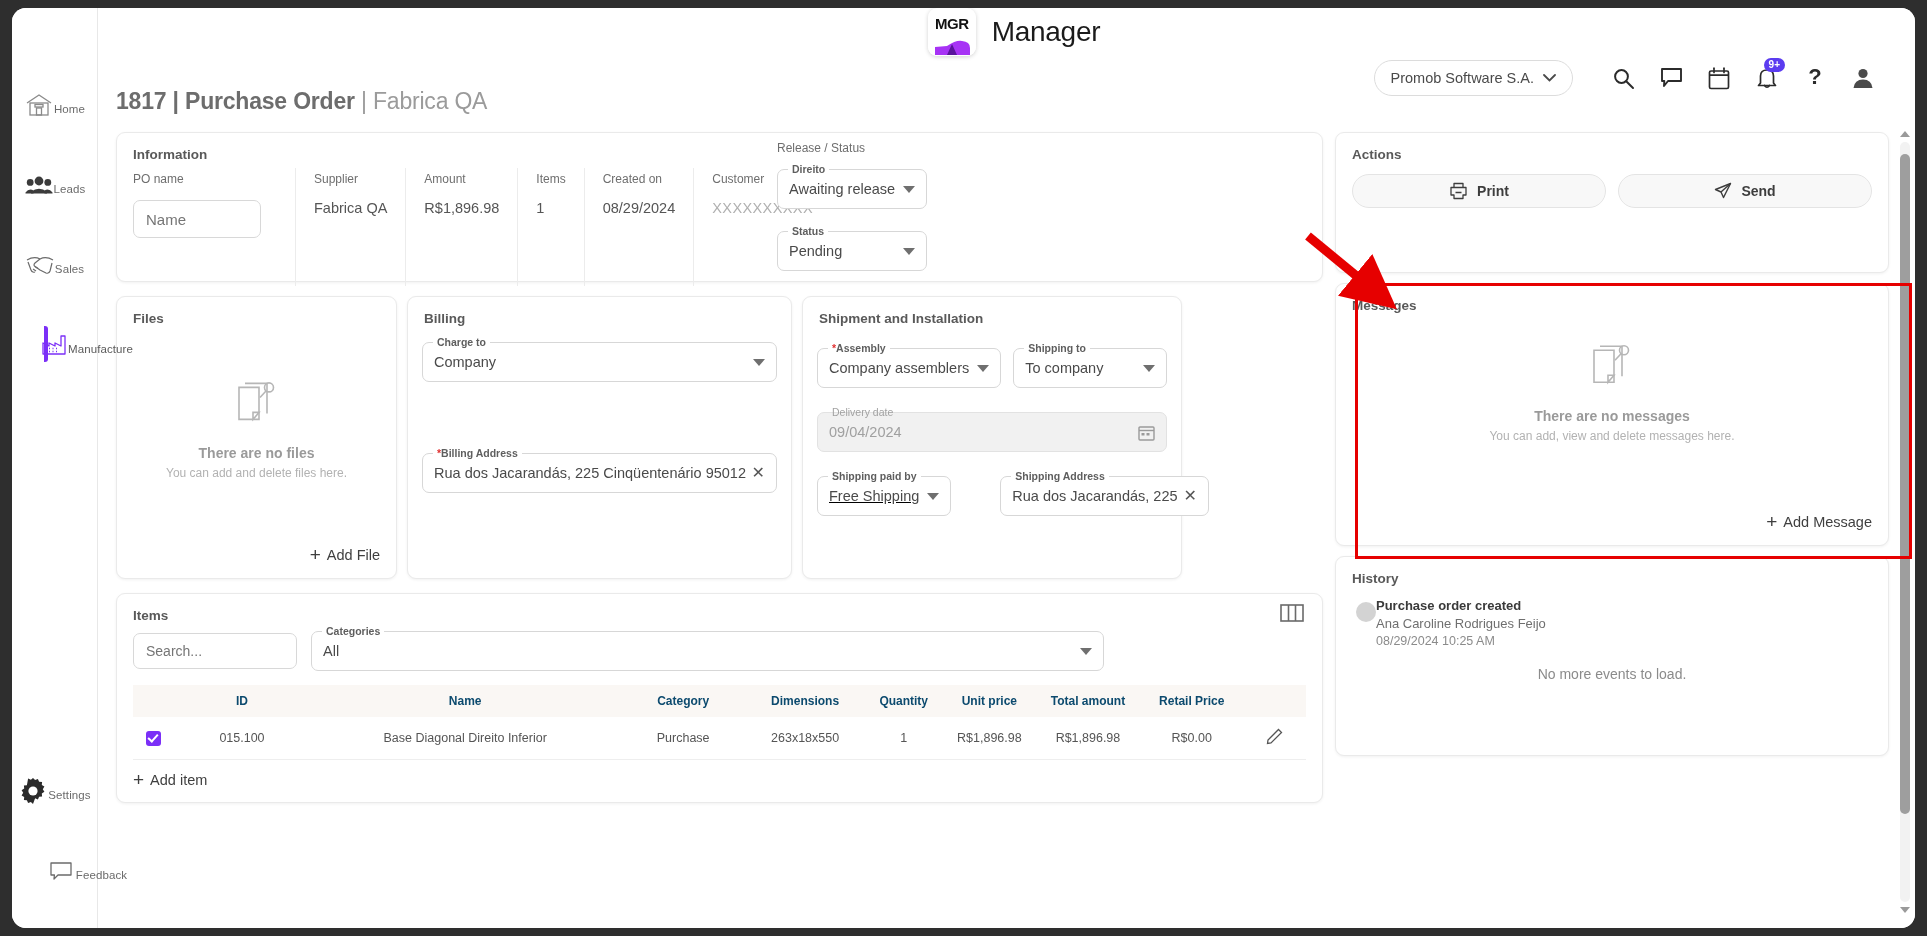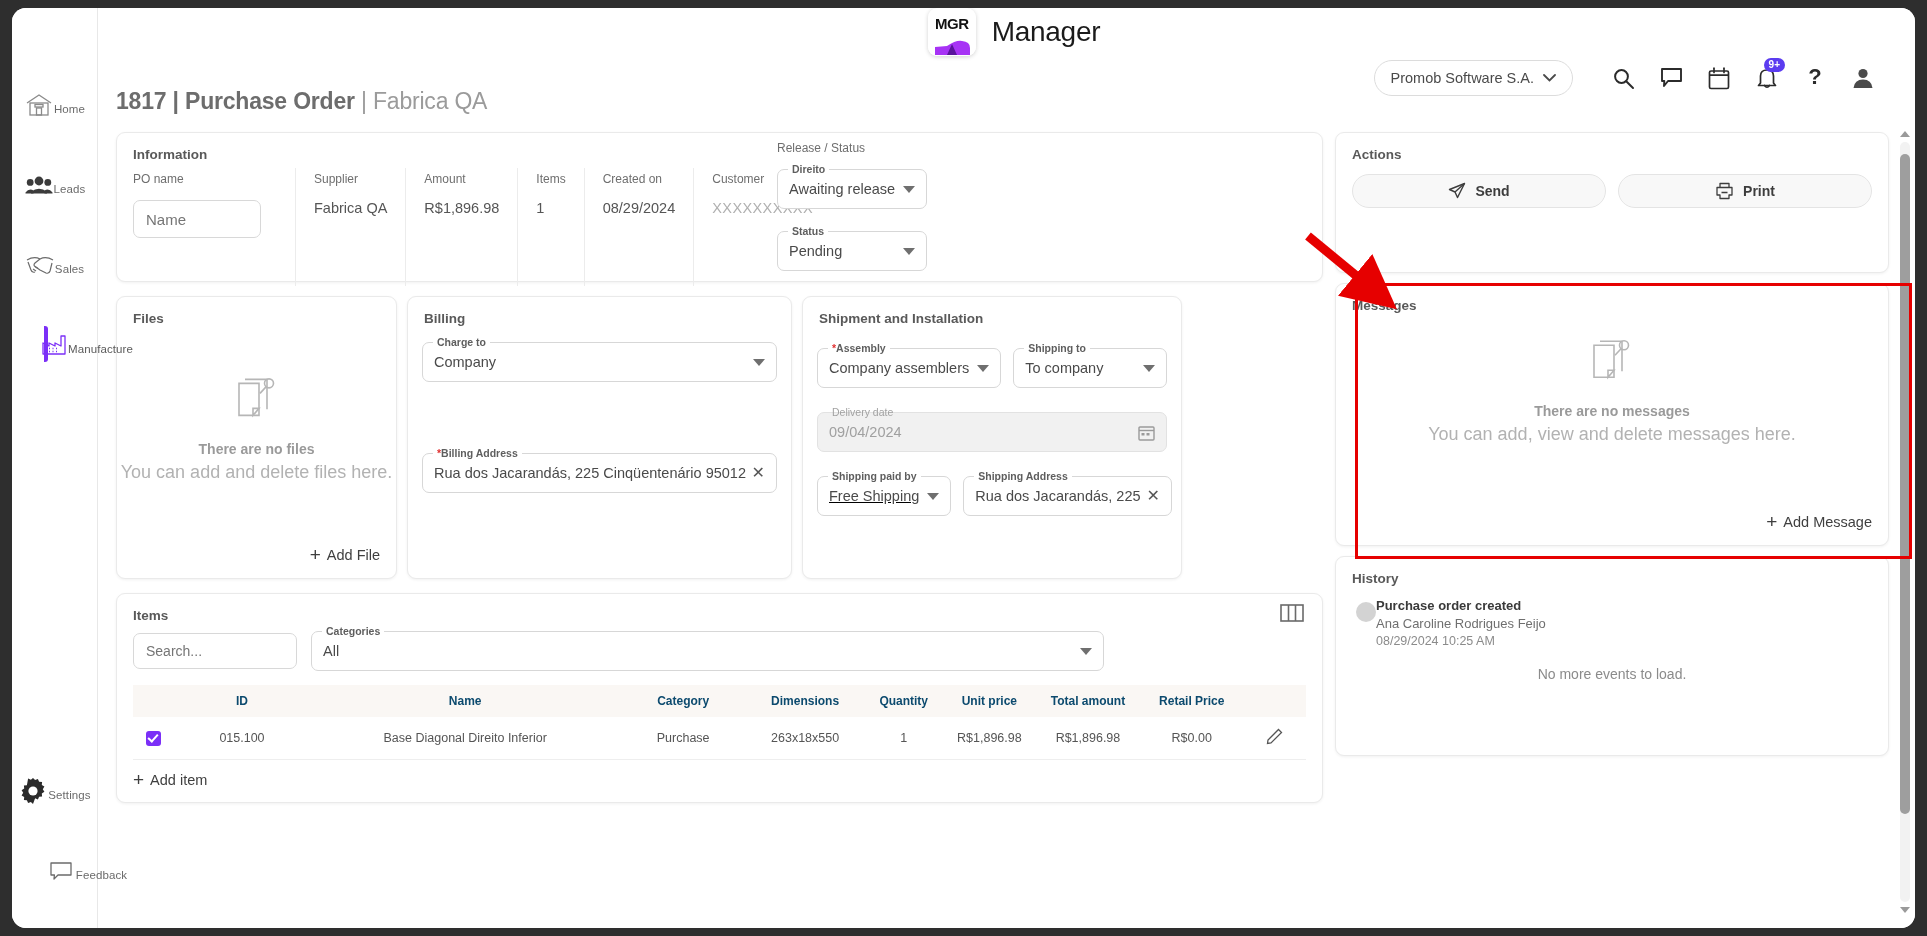--- a/index.html
+++ b/index.html
@@ -205,21 +205,21 @@
   .panel.files { width: 281px; }
   .panel.billing { width: 385px; }
   .panel.ship { width: 380px; }
 
   .empty-wrap {
     position: absolute; left: 0; right: 0; top: 50%;
     transform: translateY(-58%);
     text-align: center;
   }
   .empty-title { font-size: 14px; font-weight: bold; color: #9a9a9a; margin-top: 14px; }
-  .empty-sub { font-size: 18px; color: #b2b2b2; margin-top: 5px; }
+  .empty-sub { font-size: 12px; color: #b2b2b2; margin-top: 5px; }
   .addlink {
     position: absolute; right: 16px; bottom: 14px;
     display: flex; align-items: center; gap: 6px;
     font-size: 14.5px; color: #3f3f3f; cursor: pointer;
   }
   .plus { font-size: 19px; line-height: 1; color: #3f3f3f; font-weight: 300; }
 
   
   .items-card { margin-top: 14px; height: 210px; position: relative; overflow: hidden; }
   .items-tools { display: flex; align-items: center; gap: 14px; padding: 8px 16px 0 16px; }
@@ -593,21 +593,21 @@
                   <rect x="8.5" y="9" width="3" height="2.5" fill="#9a9a9a" stroke="none"></rect>
                 </svg>
               </div>
             </div>
             <div style="display:flex;gap:12px;padding:24px 14px 0 14px;">
               <div class="ofield" style="flex:1;text-decoration:underline;">
                 <span class="flabel">Shipping paid by</span>
                 <span class="fval">Free Shipping</span>
                 <span class="caret"></span>
               </div>
-              <div class="ofield" style="flex:1;">
+              <div class="ofield" style="flex:1;margin-left:37px;">
                 <span class="flabel">Shipping Address</span>
                 <span class="fval">Rua dos Jacarandás, 225</span>
                 <span class="xbtn">✕</span>
               </div>
             </div>
           </section>
         </div>
 
         <section class="card items-card">
           <div class="card-title">Items</div>
@@ -670,33 +670,33 @@
           </div>
         </section>
       </div>
 
       <div class="col-side">
 
         <section class="card side-card actions-card">
           <div class="card-title">Actions</div>
           <div class="actions-row">
             <div class="abtn">
-              <svg width="18" height="18" viewBox="0 0 18 18" fill="none" stroke="#3d3d3d" stroke-width="1.4" stroke-linejoin="round">
-                <path d="M16.5 1.5 L1.5 7.5 L7 10 L9.5 15.5 Z"></path>
-                <line x1="7" y1="10" x2="16.5" y2="1.5"></line>
-              </svg>
-              <span>Send</span>
-            </div>
-            <div class="abtn">
               <svg width="19" height="18" viewBox="0 0 19 18" fill="none" stroke="#3d3d3d" stroke-width="1.3" stroke-linejoin="round">
                 <path d="M5 5.5 L5 1.5 L14 1.5 L14 5.5"></path>
                 <path d="M2 5.5 L17 5.5 L17 13 L14 13 L14 16.5 L5 16.5 L5 13 L2 13 Z"></path>
                 <line x1="6.5" y1="10.5" x2="12.5" y2="10.5"></line>
               </svg>
               <span>Print</span>
+            </div>
+            <div class="abtn">
+              <svg width="18" height="18" viewBox="0 0 18 18" fill="none" stroke="#3d3d3d" stroke-width="1.4" stroke-linejoin="round">
+                <path d="M16.5 1.5 L1.5 7.5 L7 10 L9.5 15.5 Z"></path>
+                <line x1="7" y1="10" x2="16.5" y2="1.5"></line>
+              </svg>
+              <span>Send</span>
             </div>
           </div>
         </section>
 
         <section class="card side-card messages-card">
           <div class="card-title">Messages</div>
           <div class="empty-wrap" style="transform:translateY(-72%);">
             <svg width="44" height="48" viewBox="0 0 44 48" fill="none" stroke="#b6b6b6" stroke-width="1.6">
               <path d="M4 8 L24 8 L24 40 L4 40 Z"></path>
               <path d="M10 4 L32 4 L32 34"></path>

